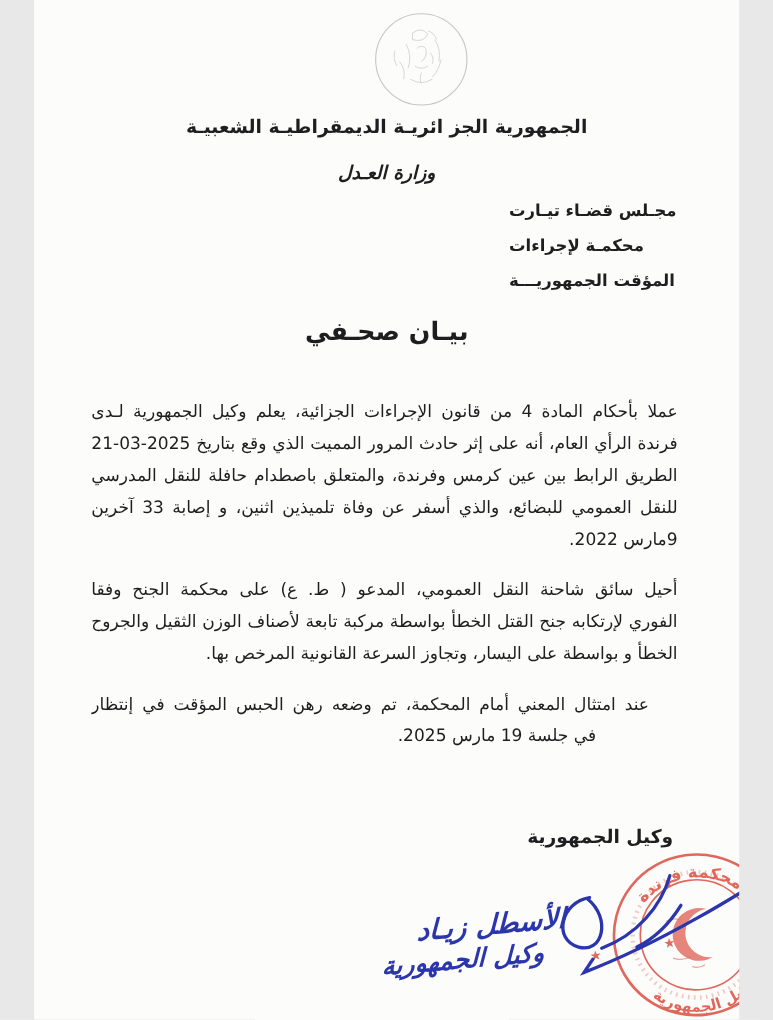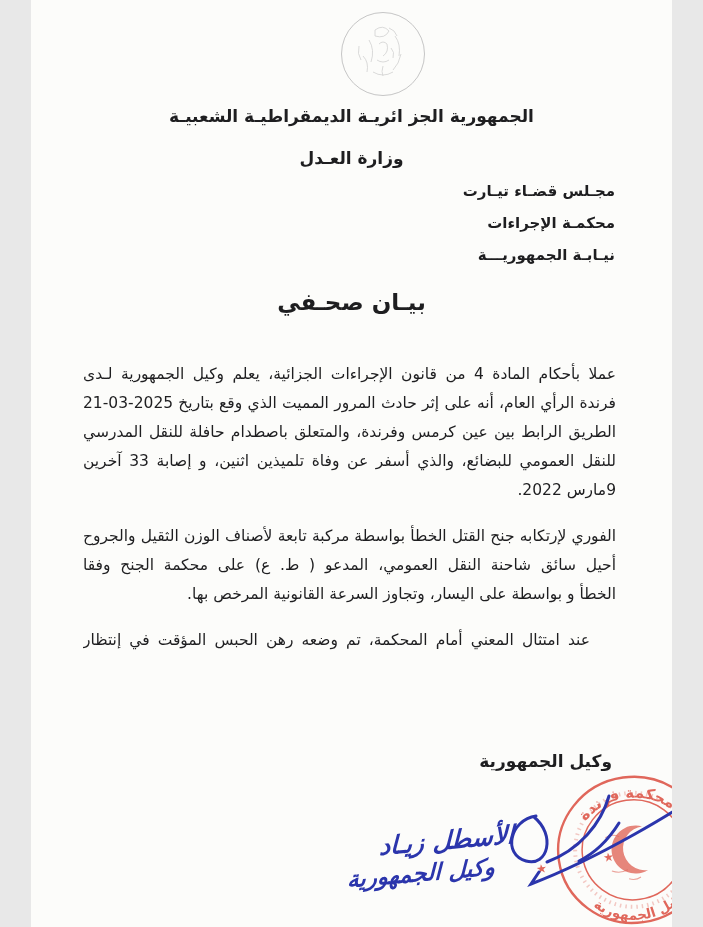--- a/index.html
+++ b/index.html
@@ -8,24 +8,24 @@
     width:641px;height:927px;
     margin:0 auto;
     background:#fcfcfa;
     font-family:"DejaVu Sans",sans-serif;
     color:#1e1e20;
     direction:rtl;
     overflow:hidden;
   }
   .centered{position:absolute;left:0;right:0;text-align:center;}
   #republic-line{top:106px;font-size:17px;font-weight:bold;letter-spacing:.2px;}
-  #ministry-line{top:148px;font-size:17px;font-weight:bold;}
+  #ministry-line{top:148px;font-size:17px;font-weight:bold;font-style:italic;}
   .court-block{
     position:absolute;right:57px;top:175px;
-    text-align:right;font-size:15px;font-weight:bold;line-height:32px;
+    text-align:left;font-size:15px;font-weight:bold;line-height:32px;
   }
   #doc-title{top:289px;font-size:23px;font-weight:bold;letter-spacing:.5px;}
   .body-text{position:absolute;right:56px;left:52px;top:360px;}
   .para{margin-bottom:17px;}
   .bline{
     font-size:15.5px;line-height:29px;height:29px;overflow:hidden;
     text-align:justify;text-align-last:justify;
   }
   .bline.end{text-align-last:right;}
   #p3-l1{padding-right:26px;}
@@ -64,41 +64,42 @@
       <path d="M44 56 q-2 6 0 10"></path>
       <path d="M52 38 q4 4 2 10"></path>
     </g>
   </svg>
 
   <div class="centered" id="republic-line">الجمهورية الجز ائريـة الديمقراطيـة الشعبيـة</div>
   <div class="centered" id="ministry-line">وزارة العـدل</div>
 
   <div class="court-block">
     <div>مجـلس قضـاء تيـارت</div>
-    <div>محكمـة الإجراءات</div>
-    <div>نيـابـة الجمهوريـــة</div>
+    <div>محكمـة لإجراءات</div>
+    <div>المؤقت الجمهوريـــة</div>
   </div>
 
   <div class="centered" id="doc-title">بيـان صحـفي</div>
 
   <div class="body-text">
     <div class="para">
       <div class="bline" id="p1-l1">عملا بأحكام المادة 4 من قانون الإجراءات الجزائية، يعلم وكيل الجمهورية لـدى محكمة</div>
       <div class="bline" id="p1-l2">فرندة الرأي العام، أنه على إثر حادث المرور المميت الذي وقع بتاريخ 2025-03-21 على</div>
       <div class="bline" id="p1-l3">الطريق الرابط بين عين كرمس وفرندة، والمتعلق باصطدام حافلة للنقل المدرسي بشاحنة</div>
       <div class="bline" id="p1-l4">للنقل العمومي للبضائع، والذي أسفر عن وفاة تلميذين اثنين، و إصابة 33 آخرين بجروح</div>
       <div class="bline end" id="p1-l6">9مارس 2022.</div>
     </div>
     <div class="para">
+      <div class="bline" id="p2-l1">أحيل سائق شاحنة النقل العمومي، المدعو ( ط. ع) على محكمة الجنح وفقا لإجراءات المثول</div>
       <div class="bline" id="p2-l2">الفوري لإرتكابه جنح القتل الخطأ بواسطة مركبة تابعة لأصناف الوزن الثقيل والجروح</div>
-      <div class="bline" id="p2-l1">أحيل سائق شاحنة النقل العمومي، المدعو ( ط. ع) على محكمة الجنح وفقا لإجراءات المثول</div>
       <div class="bline end" id="p2-l3">الخطأ و بواسطة على اليسار، وتجاوز السرعة القانونية المرخص بها.</div>
     </div>
     <div class="para">
       <div class="bline" id="p3-l1">عند امتثال المعني أمام المحكمة، تم وضعه رهن الحبس المؤقت في إنتظار محاكمته</div>
+      <div class="bline end" id="p3-l2">في جلسة 19 مارس 2025.</div>
     </div>
   </div>
 
   <div id="prosecutor-title">وكيل الجمهورية</div>
 
   <svg id="stamp" width="206" height="158" viewBox="0 0 206 158">
     <g fill="none" stroke="#dd574a">
       <ellipse cx="104" cy="80" rx="75" ry="73" stroke-width="2.4"></ellipse>
       <ellipse cx="104" cy="80" rx="51" ry="50" stroke-width="1.5"></ellipse>
       <ellipse cx="104" cy="80" rx="58" ry="57" stroke-width="4" stroke-dasharray="1.5 4" opacity="0.35"></ellipse>

